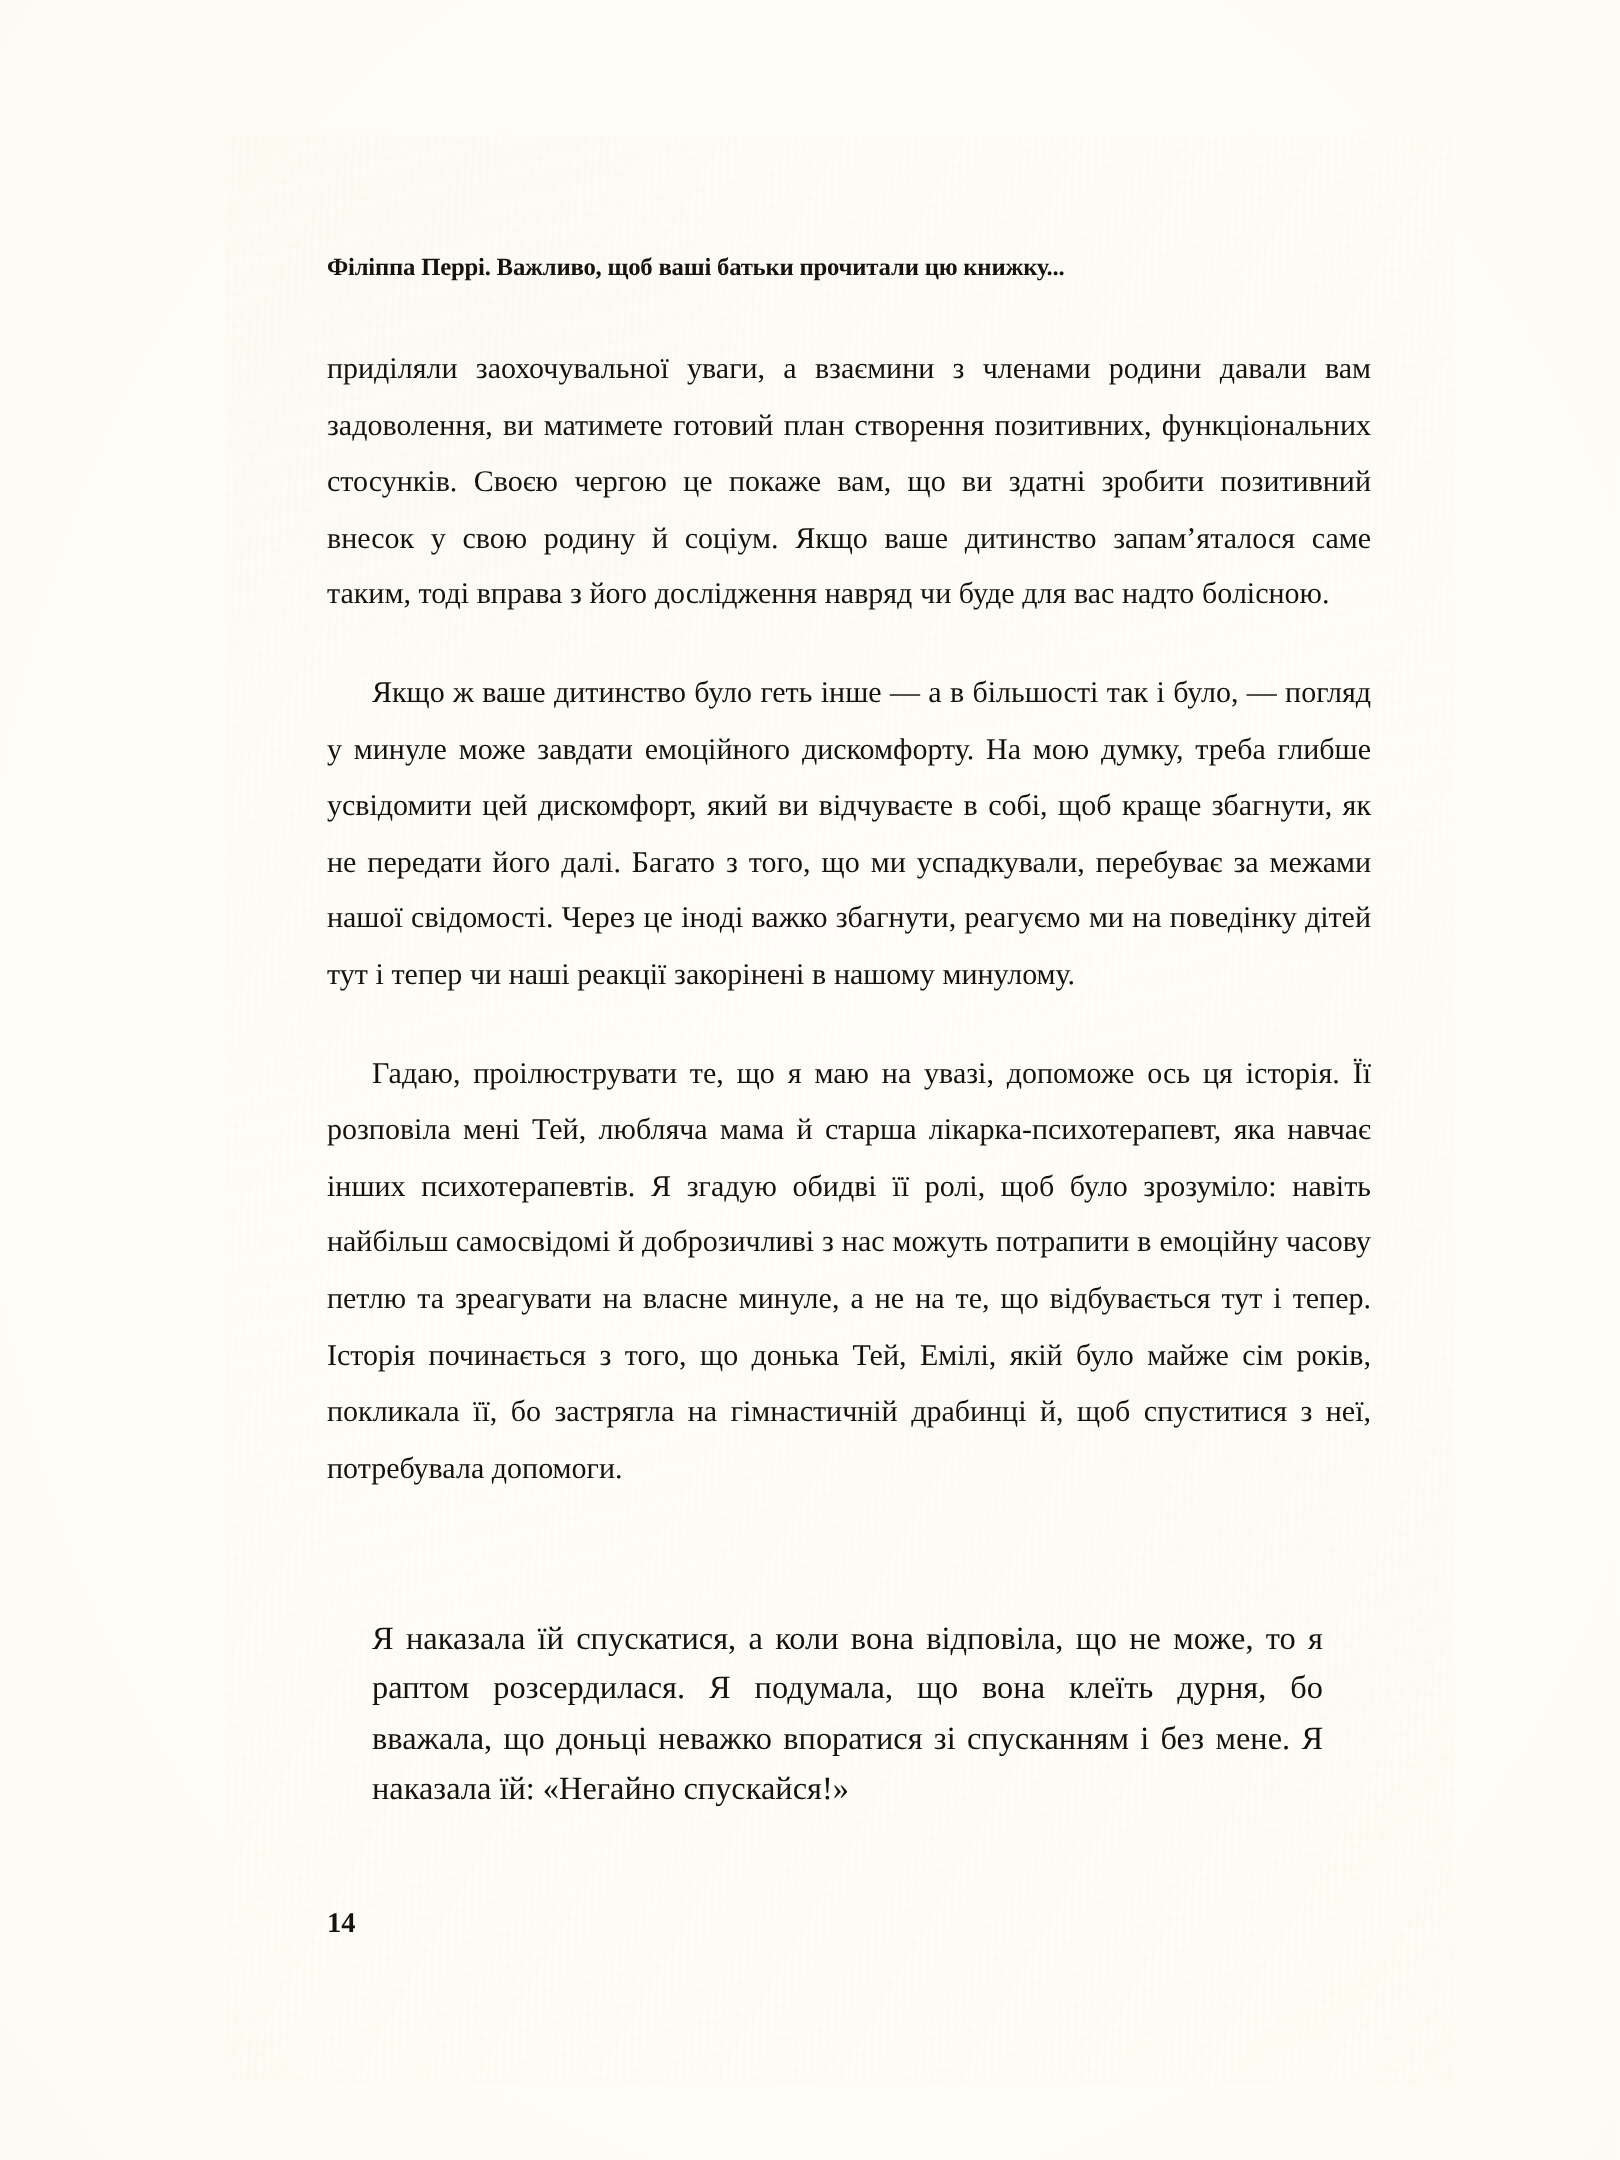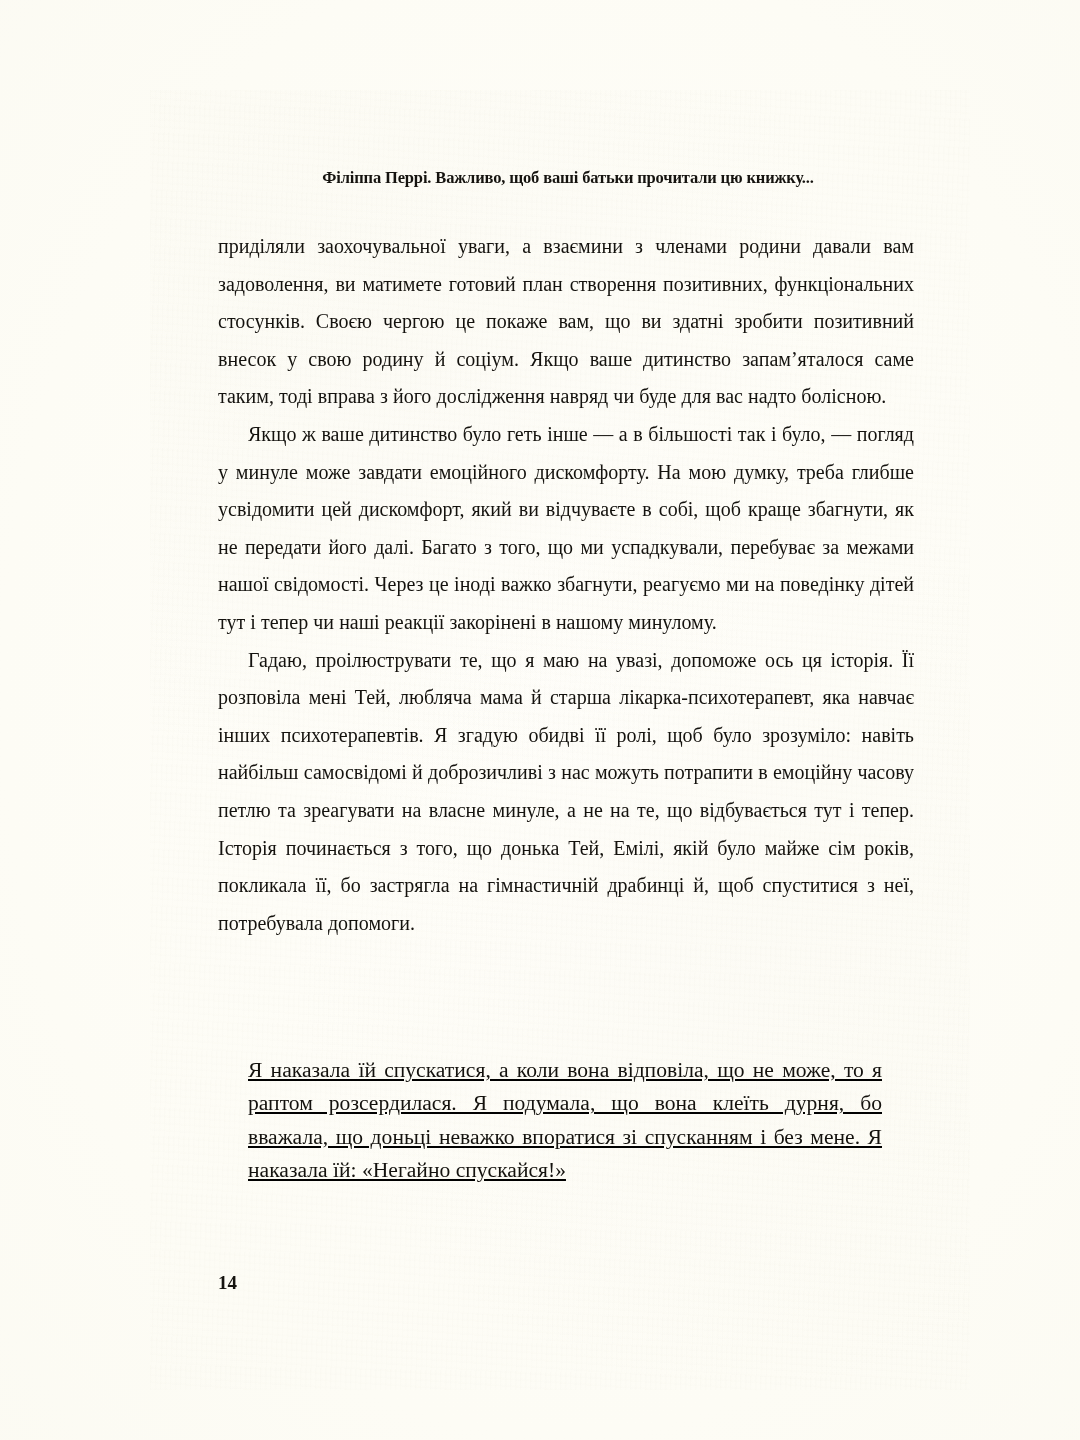--- a/index.html
+++ b/index.html
@@ -45,21 +45,20 @@
     position: absolute;
     left: 218px;
     top: 168px;
     width: 700px;
     font-family: "Liberation Serif", "DejaVu Serif", serif;
     font-weight: bold;
     font-size: 16.5px;
     letter-spacing: -0.15px;
     color: #15130f;
     white-space: nowrap;
-    text-align: center;
   }
 
   .body-block {
     position: absolute;
     left: 218px;
     top: 228px;
     width: 696px;
   }
 
   p.body-par {
@@ -67,29 +66,29 @@
     font-size: 20px;
     line-height: 37.6px;
     color: #14120e;
     text-align: justify;
     text-align-last: left;
     hyphens: manual;
     word-spacing: 0.1px;
   }
   p.body-par + p.body-par {
     text-indent: 30px;
+    margin-top: 28px;
   }
 
   
   .quote-block {
     position: absolute;
     left: 248px;
-    top: 1054px;
+    top: 1076px;
     width: 634px;
-    text-decoration: underline;
   }
   .quote-block p {
     margin: 0;
     font-size: 21.6px;
     line-height: 33.4px;
     color: #14120e;
     text-align: justify;
     text-align-last: left;
   }
 

